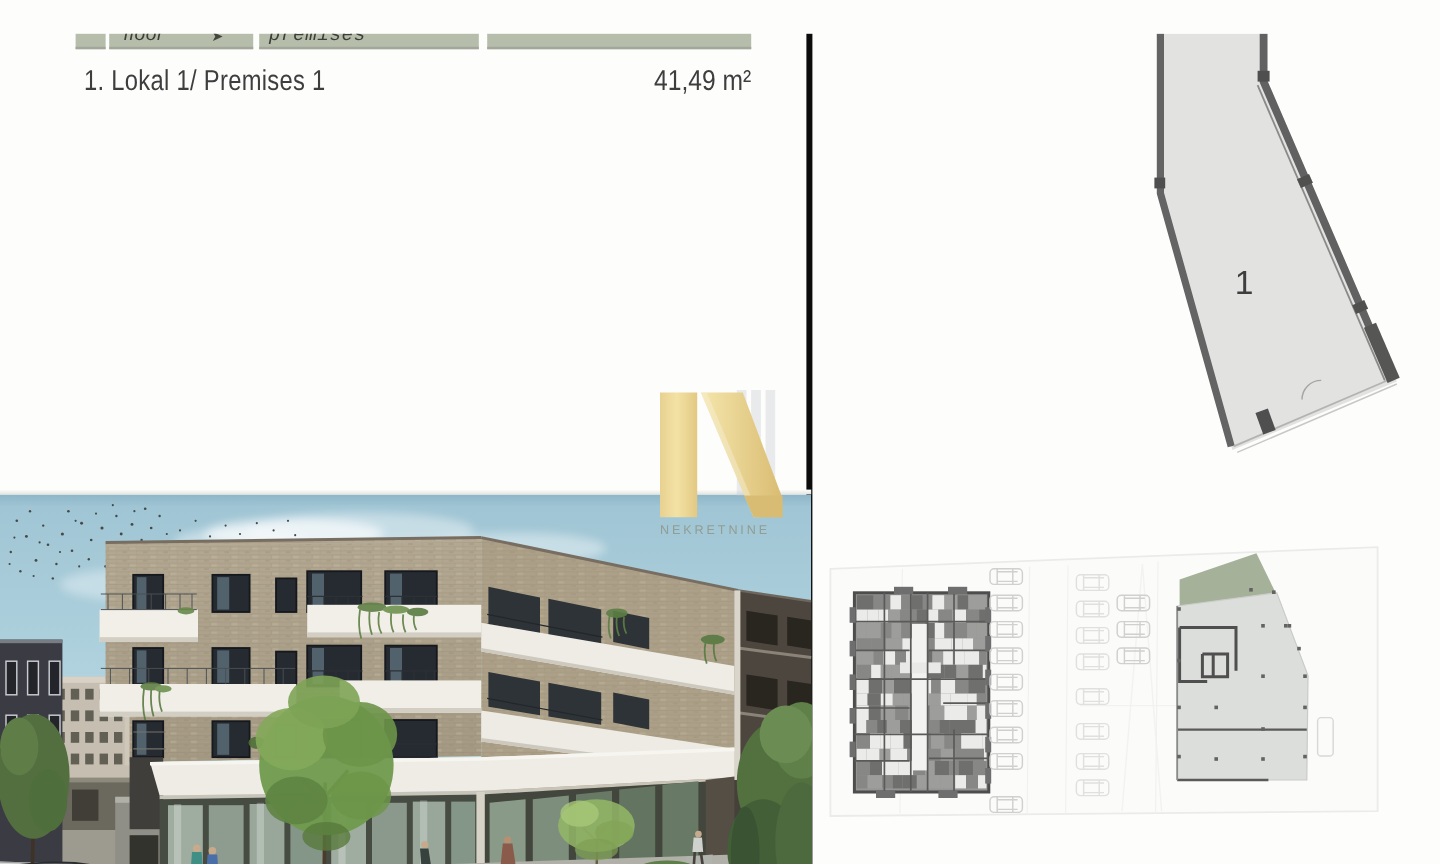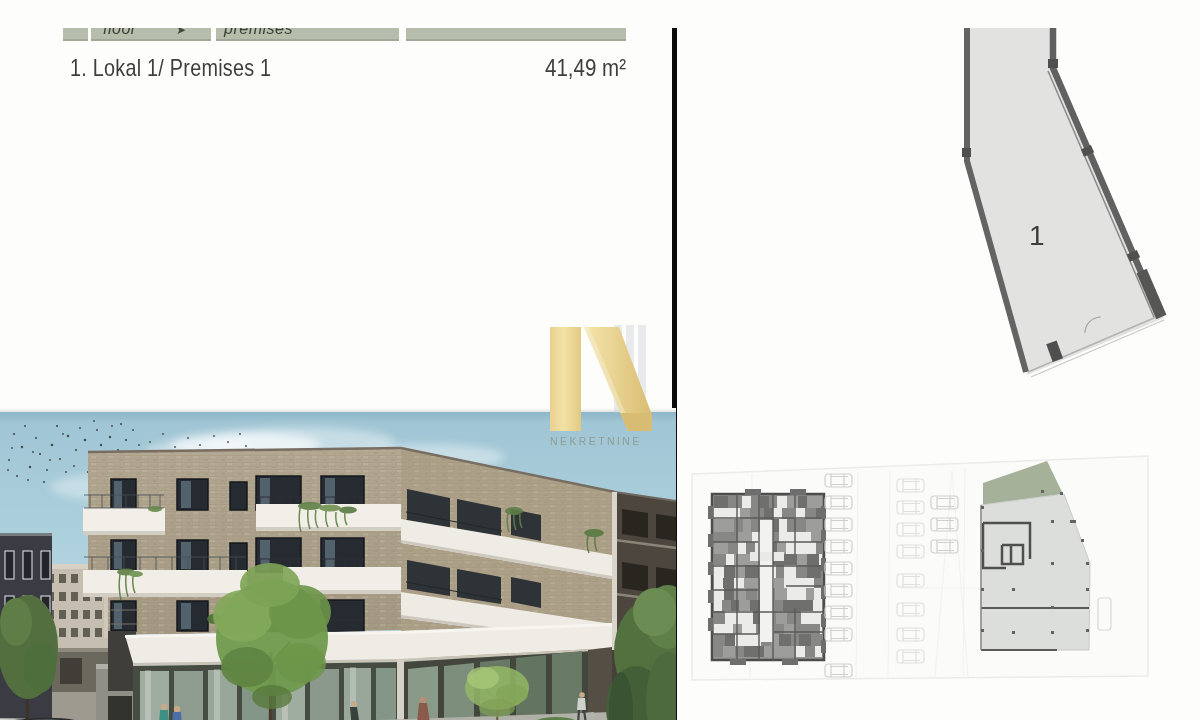--- a/index.html
+++ b/index.html
@@ -13,21 +13,21 @@
 </style>
 </head>
 <body>
 <div id="page">
 
   <div class="cell" style="left:63px;width:25px;"></div>
   <div class="cell" style="left:91px;width:120px;">
      <span class="cellTxt" style="left:12px;">floor</span>
      <span style="position:absolute;left:85px;top:-5px;color:#43463c;font-size:12px;">➤</span>
   </div>
-  <div class="cell" style="left:216px;width:183px;">
+  <div class="cell" style="left:216px;width:183px;font-family:Liberation Mono, monospace;">
      <span class="cellTxt" style="left:8px;">premises</span>
   </div>
   <div class="cell" style="left:406px;width:220px;"></div>
 
   <div class="abs" style="left:70px;top:28px;font-size:24px;line-height:24px;color:#3e3e3e;letter-spacing:0.3px;transform:scaleX(0.825);transform-origin:0 0;">1. Lokal 1/ Premises 1</div>
   <div class="abs" style="left:545px;top:28px;font-size:24px;line-height:24px;color:#3e3e3e;transform:scaleX(0.855);transform-origin:0 0;">41,49 m²</div>
 
   <div class="abs" style="left:672px;top:0;width:5px;height:720px;background:#0c0c0c;"></div>
 
   <svg class="abs" style="left:680px;top:0;" width="520" height="380" viewBox="0 0 520 380">

